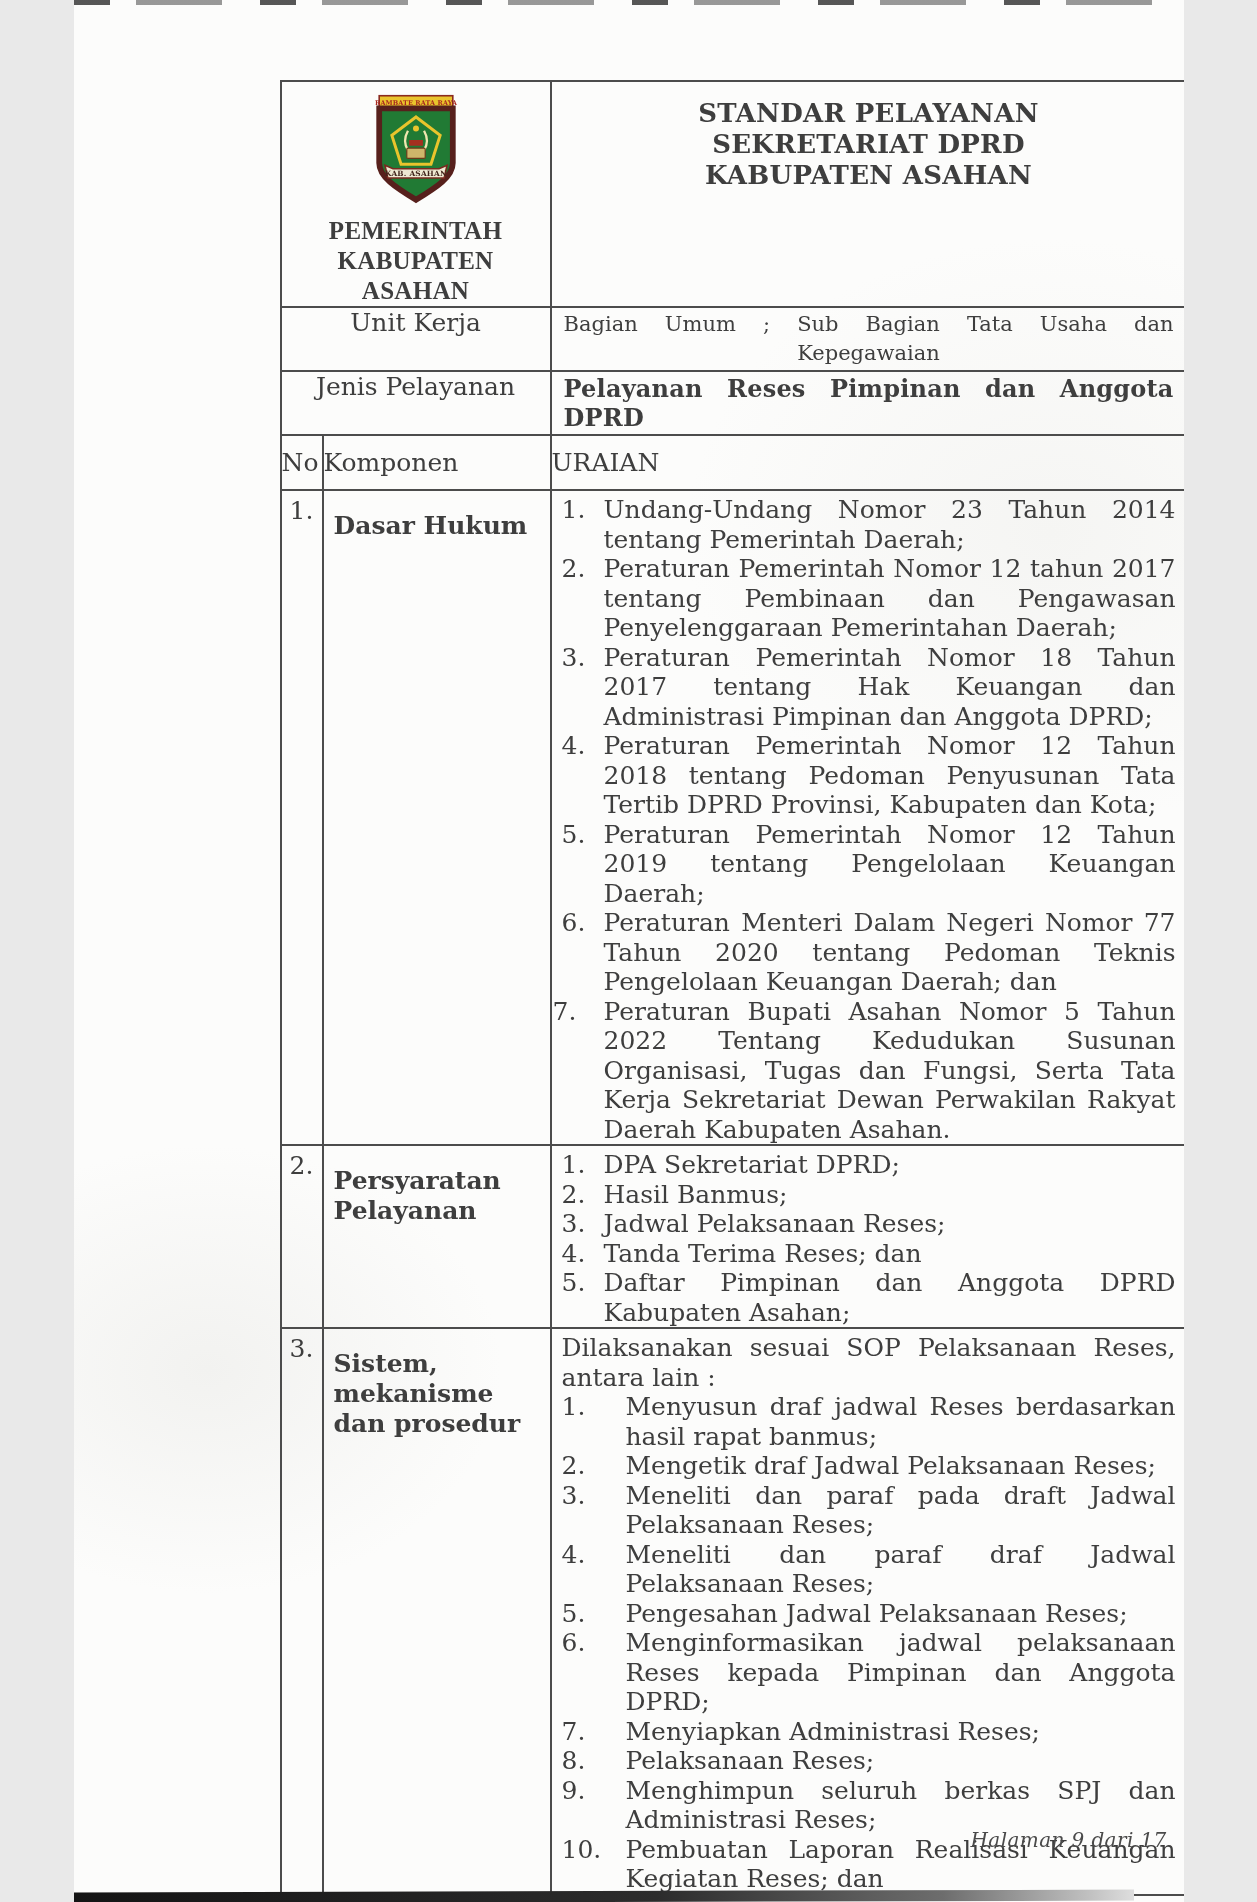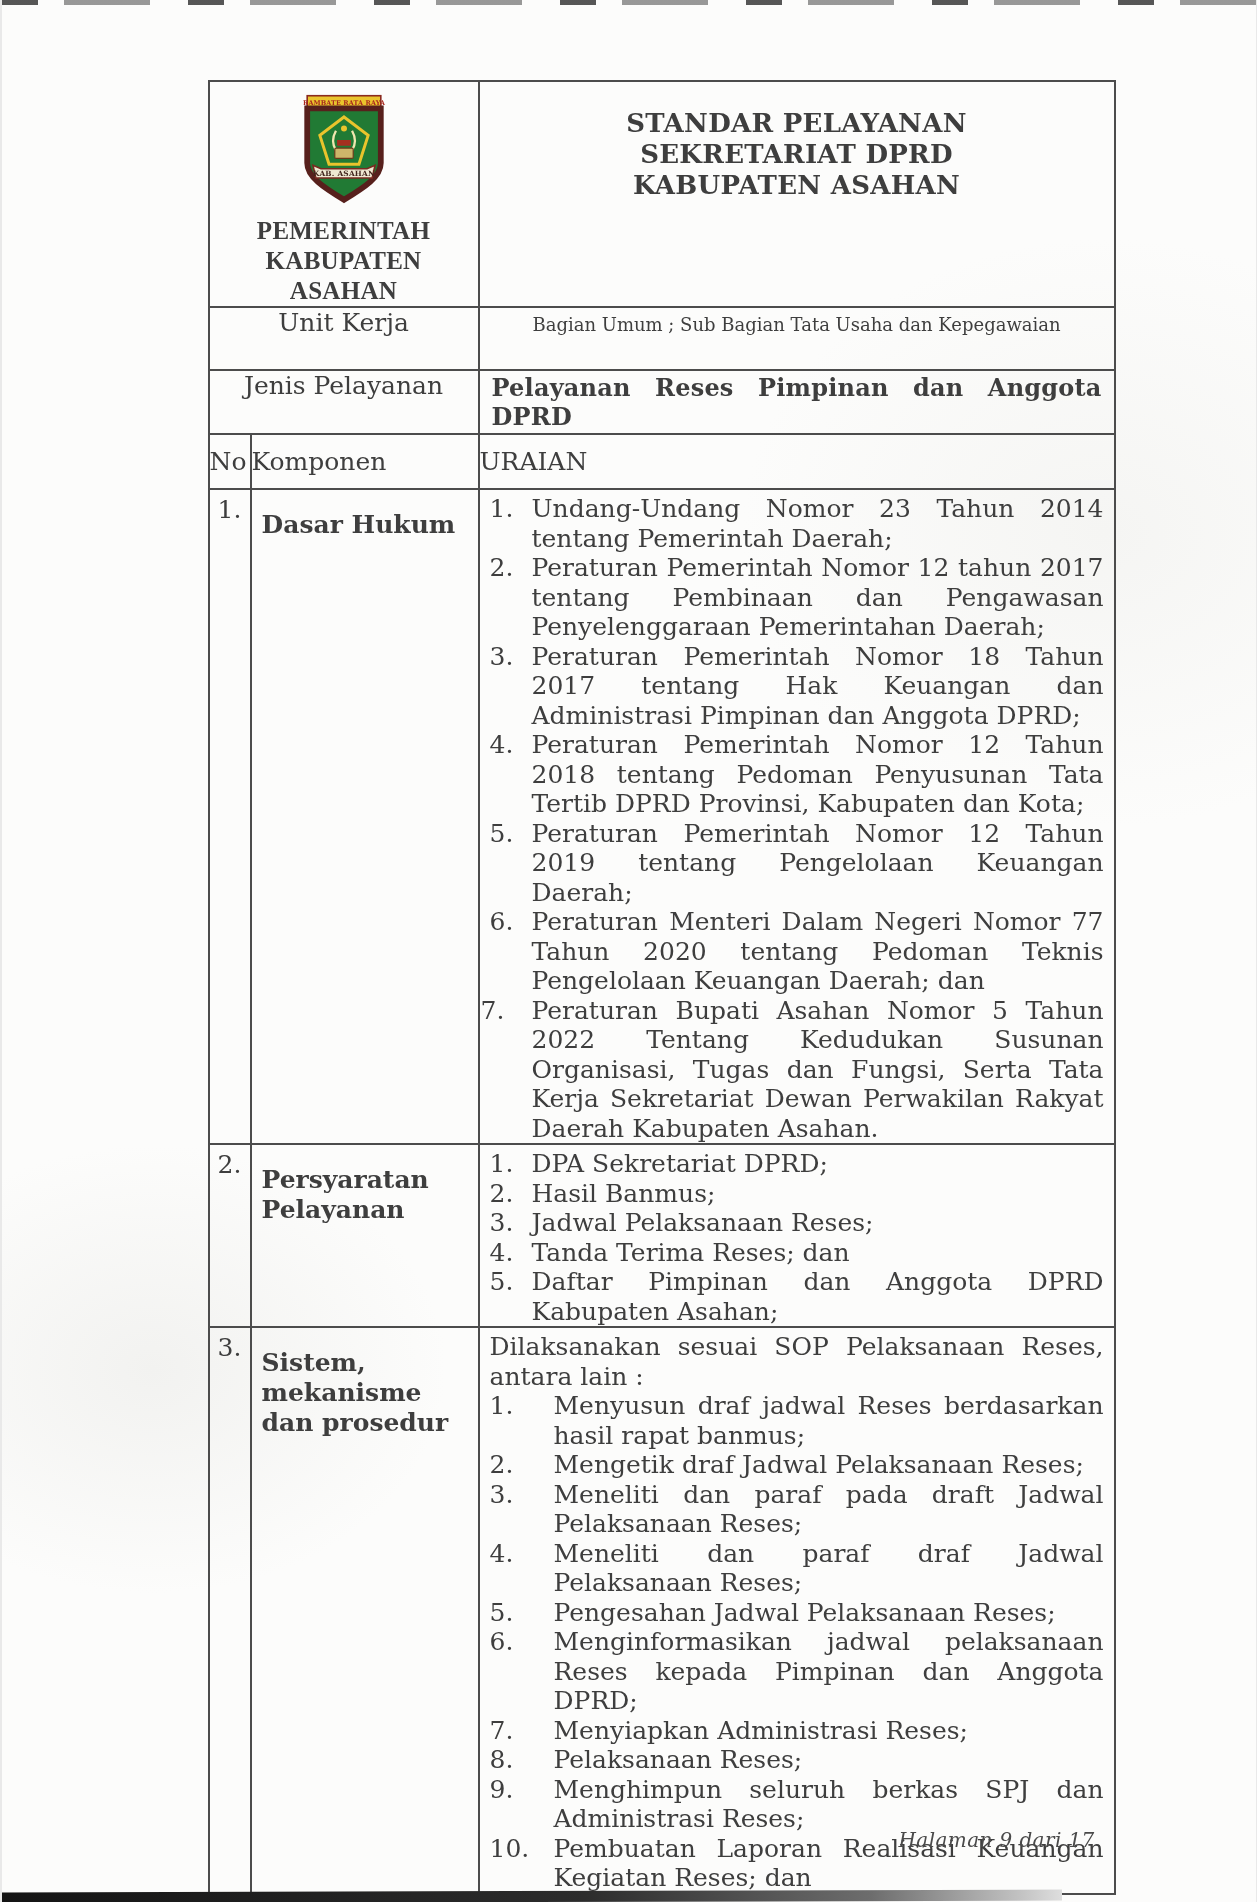--- a/index.html
+++ b/index.html
@@ -1,19 +1,19 @@
 <!DOCTYPE html>
 <html><head>
 <meta charset="utf-8">
 <style>
   * { margin:0; padding:0; box-sizing:border-box; }
   html,body { background:#e9e9e9; }
   .page {
     position:relative;
-    width:1254px; height:1902px;
+    width:1110px; height:1902px;
     margin:0 auto;
     background:
       radial-gradient(ellipse 420px 320px at 12% 72%, #f2f2f0, rgba(242,242,240,0) 70%),
       radial-gradient(ellipse 520px 420px at 88% 28%, #f5f5f3, rgba(245,245,243,0) 70%),
       #fcfcfb;
     overflow:hidden;
     font-family:"DejaVu Serif", serif;
     color:#3e3e3e;
   }
   
@@ -34,29 +34,29 @@
     border-collapse:collapse; table-layout:fixed;
   }
   table.doc td { border:2px solid #4c4c4c; vertical-align:top; }
   col.c-no { width:42px; } col.c-komp { width:228px; } col.c-ur { width:636px; }
 
   
   tr.r-header { height:190px; }
   td.cell-org { text-align:center; vertical-align:top; padding-top:12px; }
   .logo-svg { display:block; margin:0 auto; }
   .org-name { font-weight:bold; font-size:25px; line-height:30px; margin-top:7px; letter-spacing:.3px;font-family:Liberation Serif, serif; }
-  td.cell-title { text-align:center; vertical-align:top; padding-top:26px; }
+  td.cell-title { text-align:center; vertical-align:top; padding-top:16px; }
   .doc-title { font-weight:bold; font-size:26px; line-height:31px; letter-spacing:.3px; }
 
   
   tbody.meta-rows tr:nth-child(1) { height:63px; }
   tbody.meta-rows tr:nth-child(2) { height:57px; }
   td.meta-label { text-align:center; vertical-align:middle; font-size:25px;margin-left:14px; }
   td.meta-value {
-    vertical-align:middle; font-size:18px; line-height:29px;
+    vertical-align:middle; font-size:21px; line-height:29px;
     padding:2px 12px; text-align:justify;
   }
   tbody.meta-rows tr:nth-child(1) td.meta-value { text-align-last:center; }
   tbody.meta-rows tr:nth-child(2) td.meta-value {
     font-weight:bold; font-size:24px; text-align-last:justify; letter-spacing:.2px;
   }
 
   
   tr.r-colhead { height:55px; }
   tr.r-colhead td { text-align:left; vertical-align:middle; font-size:25px; }

